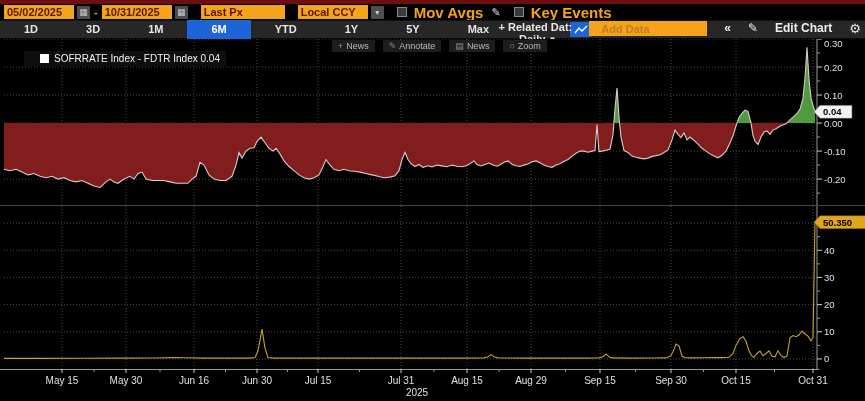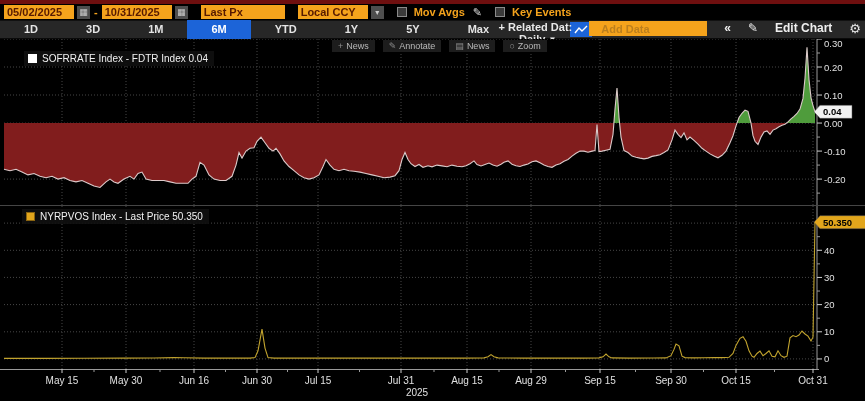--- a/index.html
+++ b/index.html
@@ -13,21 +13,21 @@
   
   #row1 { display:flex; align-items:center; height:16px; padding-left:4px; background:#000; gap:3px; }
   .afield { background:#f5a31c; color:#571a00; font-size:11px; font-weight:700; height:14px; line-height:14px; padding:0 3px; white-space:nowrap; }
   .datefield { width:70px; }
   .calbtn { width:13px; height:13px; background:#4e4e4e; color:#c9c9c9; font-size:9px; line-height:13px; text-align:center; }
   .dash { color:#f5a31c; font-weight:700; font-size:11px; padding:0 1px; }
   .pxfield { width:84px; margin-left:10px; }
   .ccyfield { width:70px; margin-left:10px; }
   .dropbtn { width:13px; height:13px; background:#4e4e4e; color:#cfcfcf; font-size:8px; line-height:13px; text-align:center; }
   .chk { width:10px; height:10px; background:#3a3a3a; border:1px solid #8a8a8a; margin-left:10px; }
-  .amblabel { color:#f5a31c; font-size:11px; font-weight:700; margin-left:4px; white-space:nowrap; }
+  .amblabel { color:#f5a31c; font-size:15px; font-weight:700; margin-left:4px; white-space:nowrap; }
   .pencil { color:#dcdcdc; font-size:11px; margin-left:5px; }
 
   
   #row2 { position:relative; display:flex; align-items:center; height:19px; background:#272727; border-top:1px solid #111; border-bottom:1px solid #0a0a0a; font-size:11px; font-weight:700; color:#e4e4e4; }
   .rbtn { padding:0 24px; height:19px; line-height:18px; white-space:nowrap; }
   .rbtn.active { background:#1c64d8; color:#fff; }
   .freqbtn { padding:18px 6px; }
   .freqbtn .arr { font-size:8px; vertical-align:1px; }
   .chartbtn { width:22px; height:15px; background:#1c64d8; display:flex; align-items:center; justify-content:center; margin:0 8px; }
   .r2right { position:absolute; right:4px; top:0; height:19px; display:flex; gap:17px; }
@@ -36,21 +36,21 @@
   #adddata::placeholder { color:#bc7f1d; opacity:1; }
   .wbtn { color:#efefef; font-size:12px; font-weight:700; white-space:nowrap; }
   .gear { font-size:13px; color:#e6e6e6; }
 
   
   #chart { position:relative; width:865px; height:363px; background:#000; }
   #chart svg { position:absolute; left:0; display:block; }
   #svg-top { top:0; }
   #svg-bot { top:167px; }
 
-  .legend { position:absolute; display:flex; align-items:center; gap:5px; background:rgba(16,16,16,0.9); padding:2px 6px 2px 4px; z-index:5; }
+  .legend { position:absolute; display:flex; align-items:center; gap:5px; background:rgba(16,16,16,0.9); padding:2px 6px 2px 16px; z-index:5; }
   .legend .sq { width:9px; height:9px; }
   .legend .ltxt { font-size:10px; color:#f2f2f2; white-space:nowrap; }
   #legend-top { left:24px; top:12px; }
   #legend-bot { left:22px; top:170px; }
 
   #minitb { position:absolute; left:332px; top:1px; display:flex; gap:8px; z-index:5; }
   .mtb { display:flex; align-items:center; gap:3px; background:#1d1d1d; padding:1px 6px; color:#b9b9b9; font-size:9px; }
   .mtb .mi { color:#8f8f8f; font-size:9px; line-height:9px; }
 </style>
 </head>
@@ -120,24 +120,20 @@
       </div>
       <div class="mtb">
         <span class="mi">○</span>
         <span>Zoom</span>
       </div>
     </div>
 
     <div class="legend" id="legend-top">
       <span class="sq" style="background:#ffffff;"></span>
       <span class="ltxt">SOFRRATE Index - FDTR Index 0.04</span>
-    </div>
-    <div class="legend" id="legend-bot">
-      <span class="sq" style="background:#e2a61c; border:1px solid #8a6410;"></span>
-      <span class="ltxt">NYRPVOS Index - Last Price 50.350</span>
     </div>
 
     <svg id="svg-top" width="865" height="167">
         <g>
           <line x1="62" y1="0" x2="62" y2="167" stroke="#474747" stroke-width="1" stroke-dasharray="1,2"></line>
           <line x1="126" y1="0" x2="126" y2="167" stroke="#474747" stroke-width="1" stroke-dasharray="1,2"></line>
           <line x1="194" y1="0" x2="194" y2="167" stroke="#474747" stroke-width="1" stroke-dasharray="1,2"></line>
           <line x1="257" y1="0" x2="257" y2="167" stroke="#474747" stroke-width="1" stroke-dasharray="1,2"></line>
           <line x1="318" y1="0" x2="318" y2="167" stroke="#474747" stroke-width="1" stroke-dasharray="1,2"></line>
           <line x1="401" y1="0" x2="401" y2="167" stroke="#474747" stroke-width="1" stroke-dasharray="1,2"></line>

